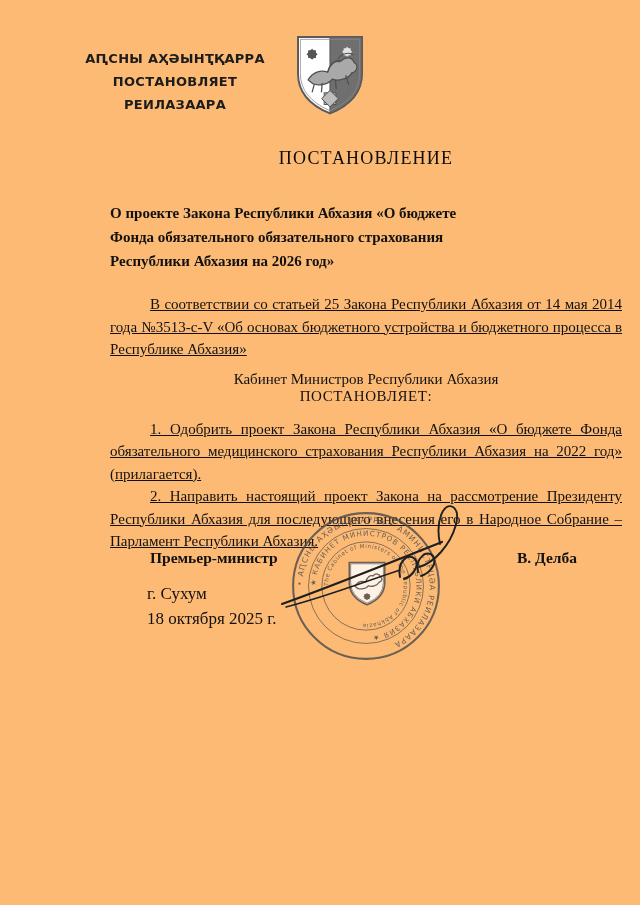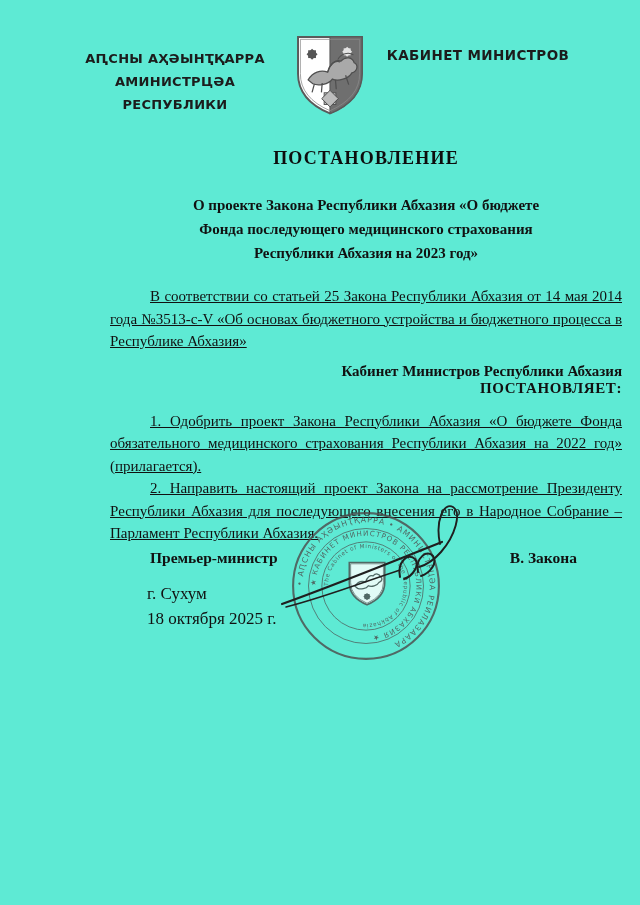--- a/index.html
+++ b/index.html
@@ -1,20 +1,20 @@
 <!DOCTYPE html>
 <html><head>
 <meta charset="utf-8">
 <style>
   * { margin:0; padding:0; box-sizing:border-box; }
   html,body { background:#e8e8e8; }
   .page {
     position:relative;
     width:640px; height:905px;
-    background:#5eead4;
+    background:#fdba74;
     margin:0 auto;
     overflow:hidden;
     font-family:"Liberation Serif","DejaVu Serif",serif;
     color:#111;
   }
   
   .lh-left {
     position:absolute; top:47px; left:62px; width:226px;
     text-align:center;
     font-family:"DejaVu Sans","Liberation Sans",sans-serif;
@@ -28,28 +28,28 @@
     font-weight:bold; font-size:13.5px; line-height:23px;
     color:#1c1c1c; letter-spacing:.4px;
   }
   .lh-arms { position:absolute; top:33px; left:291px; width:78px; height:86px; }
   
   .content {
     position:absolute; top:148px; left:110px; width:512px;
     font-size:15px;
   }
   .doc-title {
-    text-align:center; font-weight:bold; font-size:18px;
-    letter-spacing:1.2px; margin-bottom:24px; color:#0d0d0d;
+    text-align:center; font-weight:normal; font-size:18px;
+    letter-spacing:1.2px; margin-bottom:32px; color:#0d0d0d;
   }
-  .subject { text-align:center; font-weight:bold; line-height:24px; margin-bottom:20px; }
+  .subject { font-weight:bold; line-height:24px; margin-bottom:20px; }
   .par {
     text-align:justify; text-indent:40px; line-height:22.5px;text-decoration:underline;
   }
-  .center-bold { text-align:right; font-weight:bold; }
+  .center-bold { text-align:center; font-weight:normal; }
   .issuing { margin-top:10px; }
   .resolves { margin-top:0; margin-bottom:13px; letter-spacing:.6px; }
   
   .sig-row {
     position:absolute; top:549px; left:150px; right:63px;
     display:flex; justify-content:space-between;
     font-weight:bold; font-size:15.5px;
   }
   .place-date {
     position:absolute; top:581px; left:147px; width:200px;
@@ -59,21 +59,21 @@
   .scrawl { position:absolute; top:498px; left:272px; width:205px; height:125px; }
   .seal-ring-text { font-family:"DejaVu Sans","Liberation Sans",sans-serif; fill:#4d4d4d; }
 </style>
 </head>
 <body>
 
 <div class="page">
 
   <div class="lh-left">
     <div>АԤСНЫ АҲӘЫНҬҚАРРА</div>
-    <div>АМИНИСТРЦӘА РЕСПУБЛИКИ</div>
+    <div>ПОСТАНОВЛЯЕТ РЕИЛАЗААРА</div>
   </div>
 
   <div class="lh-arms">
     <svg viewBox="0 0 100 110" width="78" height="86">
 
       <path d="M9,5 H91 V52 Q91 86 50 103 Q9 86 9 52 Z" fill="#ffffff" stroke="#5a5a5a" stroke-width="2.5"></path>
       <path d="M50,5 H91 V52 Q91 86 50 103 Z" fill="#6f6f6f" stroke="#5a5a5a" stroke-width="1.5"></path>
       <path d="M12,8 H88 V52 Q88 83 50 99.5 Q12 83 12 52 Z" fill="none" stroke="#8a8a8a" stroke-width="1"></path>
 
       <g transform="translate(27,27)" fill="#555">
@@ -94,44 +94,43 @@
       </g>
 
       <g transform="translate(50,84)" fill="#bdbdbd" stroke="#4f4f4f" stroke-width="1.2">
         <rect x="-7.5" y="-7.5" width="15" height="15"></rect>
         <rect x="-7.5" y="-7.5" width="15" height="15" transform="rotate(45)"></rect>
       </g>
     </svg>
   </div>
 
   <div class="lh-right">
-    <div>КАБИНЕТ МИНИСТРОВ</div>
   </div>
 
   <div class="content">
     <div class="doc-title">ПОСТАНОВЛЕНИЕ</div>
 
     <div class="subject">
       <div>О проекте Закона Республики Абхазия «О бюджете</div>
-      <div>Фонда последующего медицинского страхования</div>
-      <div>Республики Абхазия на 2023 год»</div>
+      <div>Фонда обязательного обязательного страхования</div>
+      <div>Республики Абхазия на 2026 год»</div>
     </div>
 
     <p class="par">В соответствии со статьей 25 Закона Республики Абхазия от 14 мая 2014 года №3513-с-V «Об основах бюджетного устройства и бюджетного процесса в Республике Абхазия»</p>
 
     <div class="center-bold issuing">Кабинет Министров Республики Абхазия</div>
     <div class="center-bold resolves">ПОСТАНОВЛЯЕТ:</div>
 
     <p class="par">1. Одобрить проект Закона Республики Абхазия «О бюджете Фонда обязательного медицинского страхования Республики Абхазия на 2022 год» (прилагается).</p>
     <p class="par">2. Направить настоящий проект Закона на рассмотрение Президенту Республики Абхазия для последующего внесения его в Народное Собрание – Парламент Республики Абхазия.</p>
   </div>
 
   <div class="sig-row">
     <span>Премьер-министр</span>
-    <span>В. Закона</span>
+    <span>В. Делба</span>
   </div>
 
   <div class="place-date">
     <div>г. Сухум</div>
     <div>18 октября 2025 г.</div>
   </div>
 
   <div class="seal-wrap">
     <svg viewBox="0 0 150 150" width="154" height="154">
       <defs>

